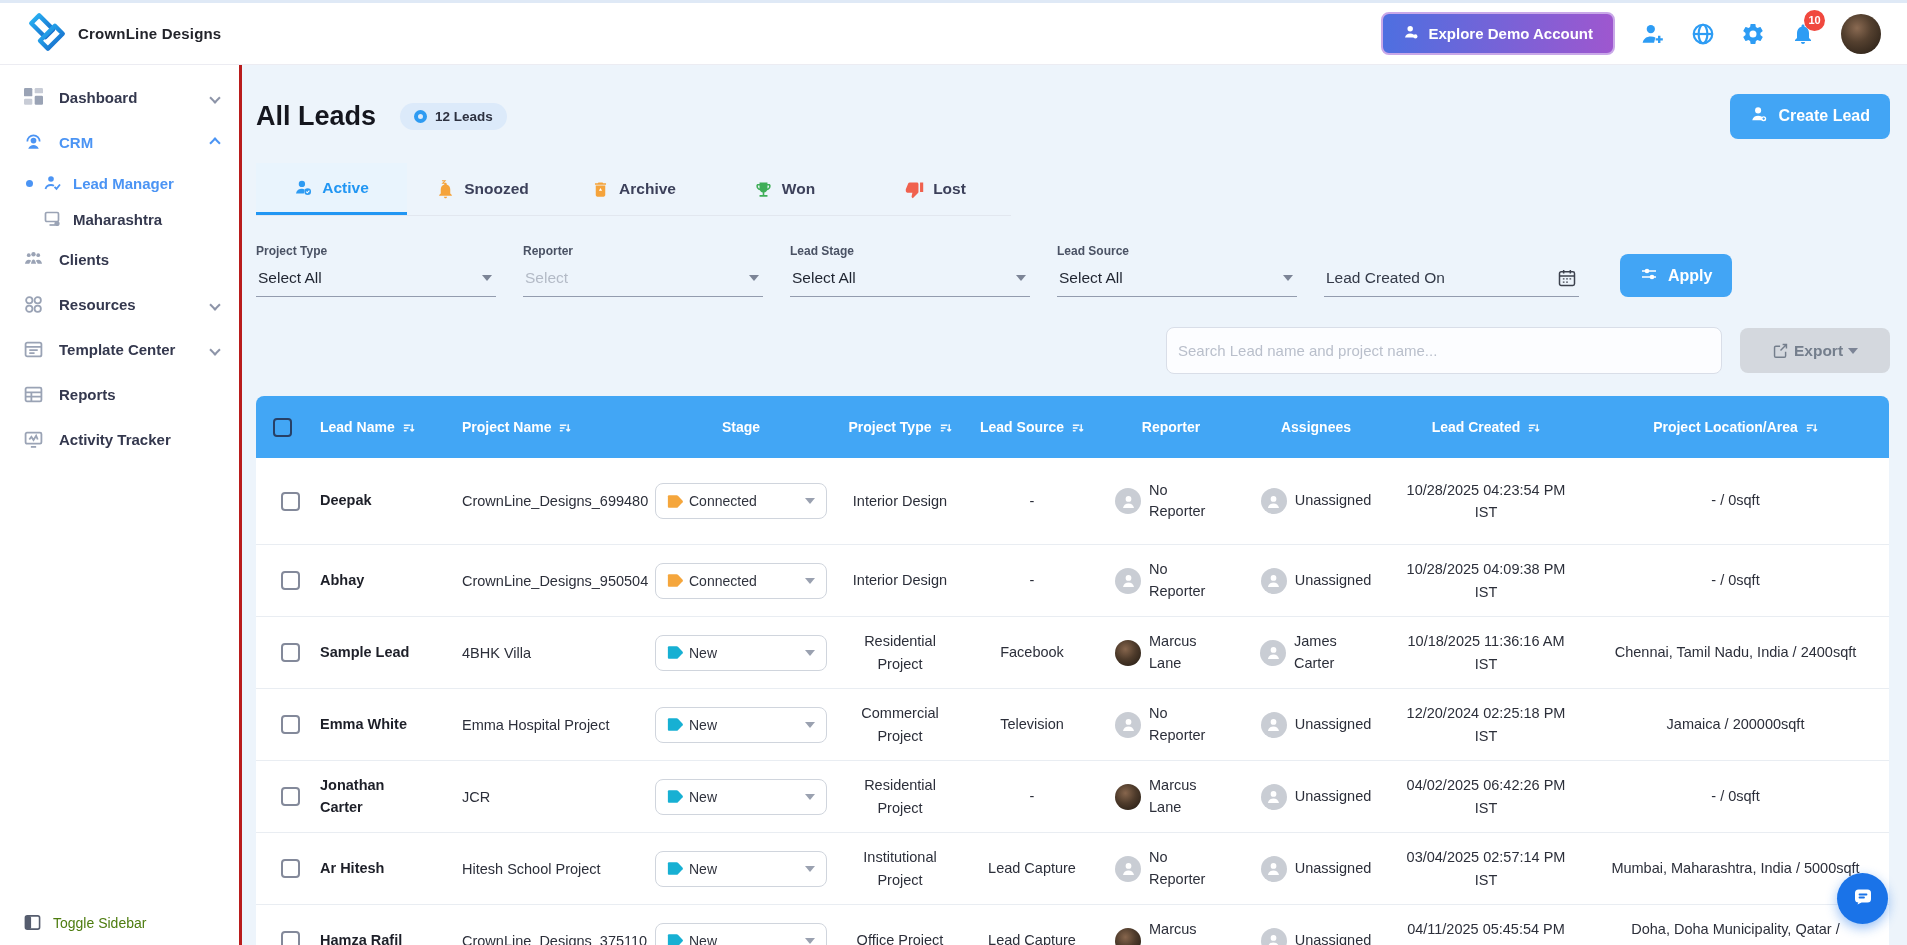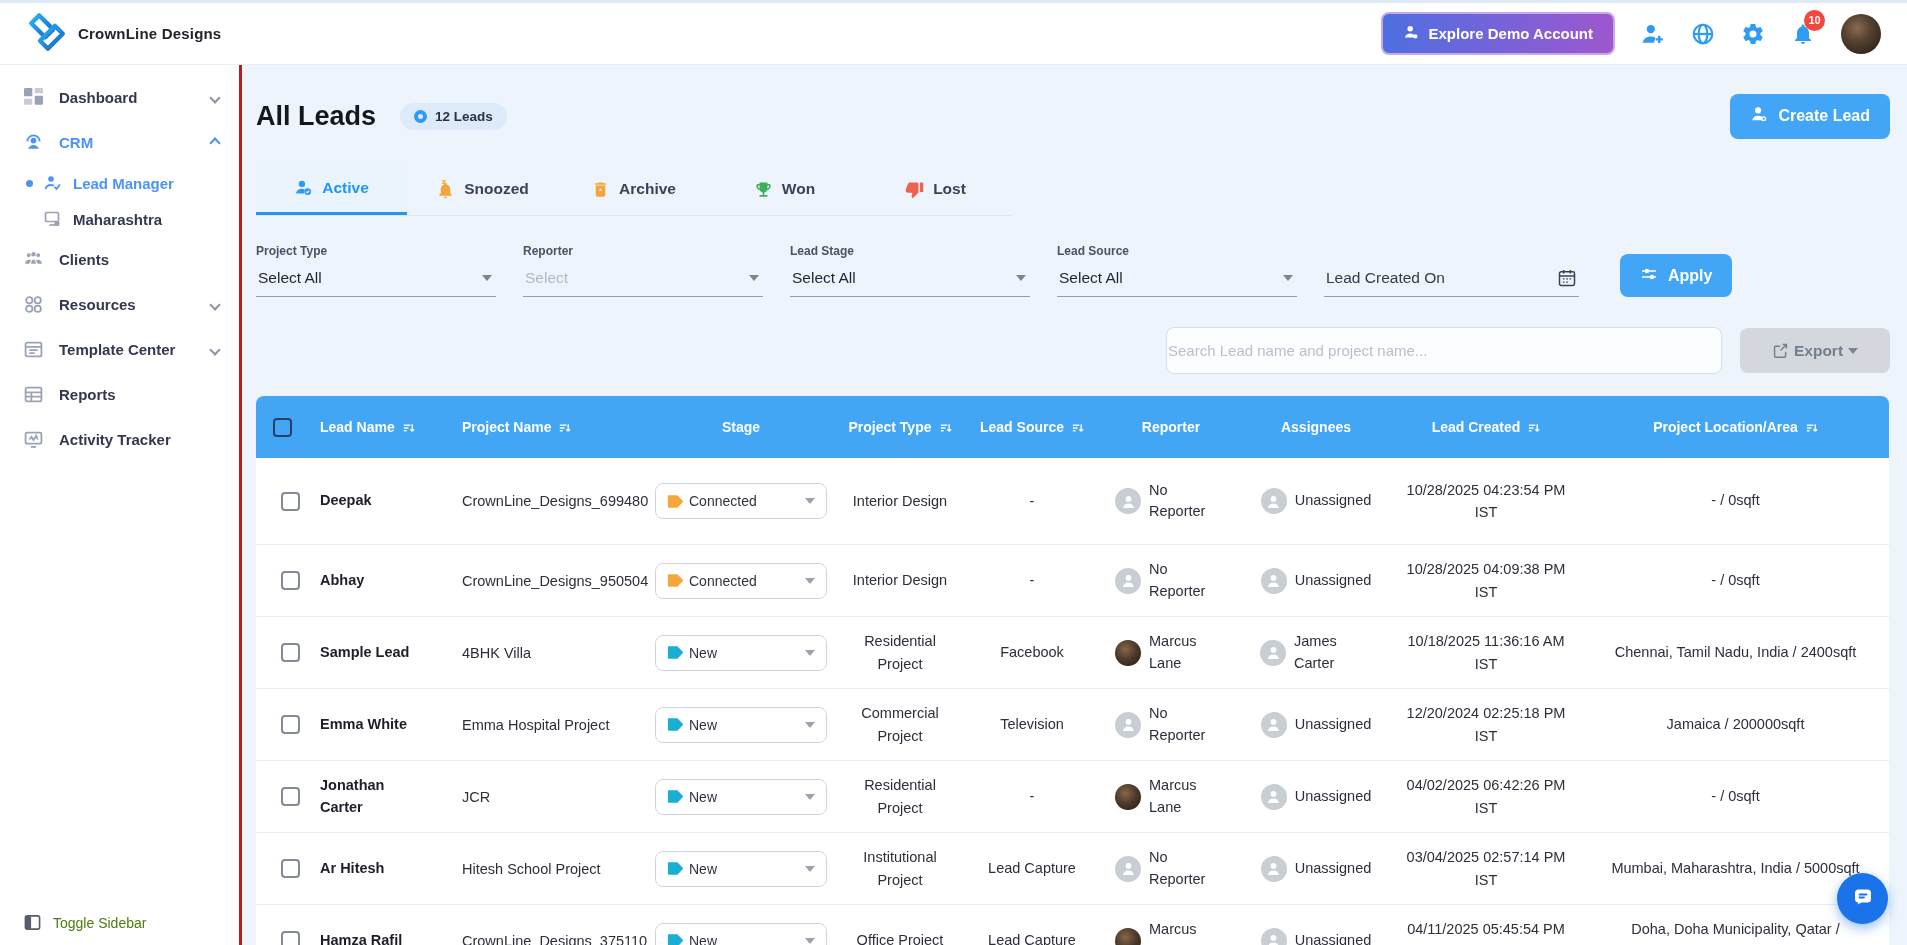--- a/index.html
+++ b/index.html
@@ -81,21 +81,21 @@
                 border-bottom:1px solid #939cae; padding:2px 2px 8px 2px; font-size:15.5px;
                 color:#343a48; cursor:pointer; }
   .date-field .f-icon { width:20px; height:20px; color:#3c414d; }
   .apply-btn { margin-left:14px; height:43px; padding:0 20px; background:#42a5f5; color:#fff; border:none;
                border-radius:8px; font-size:16px; font-weight:600; display:flex; align-items:center; gap:10px;
                cursor:pointer; font-family:inherit; }
 
   
   .search-row { margin-top:30px; display:flex; justify-content:flex-end; align-items:center; gap:18px; }
   .search-input { width:556px; height:47px; border:1px solid #d9dee8; border-radius:8px; background:#fcfdff;
-                  padding:0 1px; font-size:15px; color:#333; font-family:inherit; outline:none; }
+                  padding:0 11px; font-size:15px; color:#333; font-family:inherit; outline:none; }
   .search-input::placeholder { color:#b9bfcb; }
   .export-btn { width:150px; height:45px; background:#d4d8de; color:#747e8c; border:none; border-radius:8px;
                 font-size:15.5px; font-weight:600; display:flex; align-items:center; justify-content:center;
                 gap:5px; font-family:inherit; cursor:not-allowed; }
   .export-btn .e-icon { width:17px; height:17px; }
 
   
   .leads-table { margin-top:22px; width:1633px; }
   .t-header { display:flex; align-items:center; height:62px; background:#42a6f5; color:#fff;
               border-radius:8px 8px 0 0; font-size:14px; font-weight:600; }

